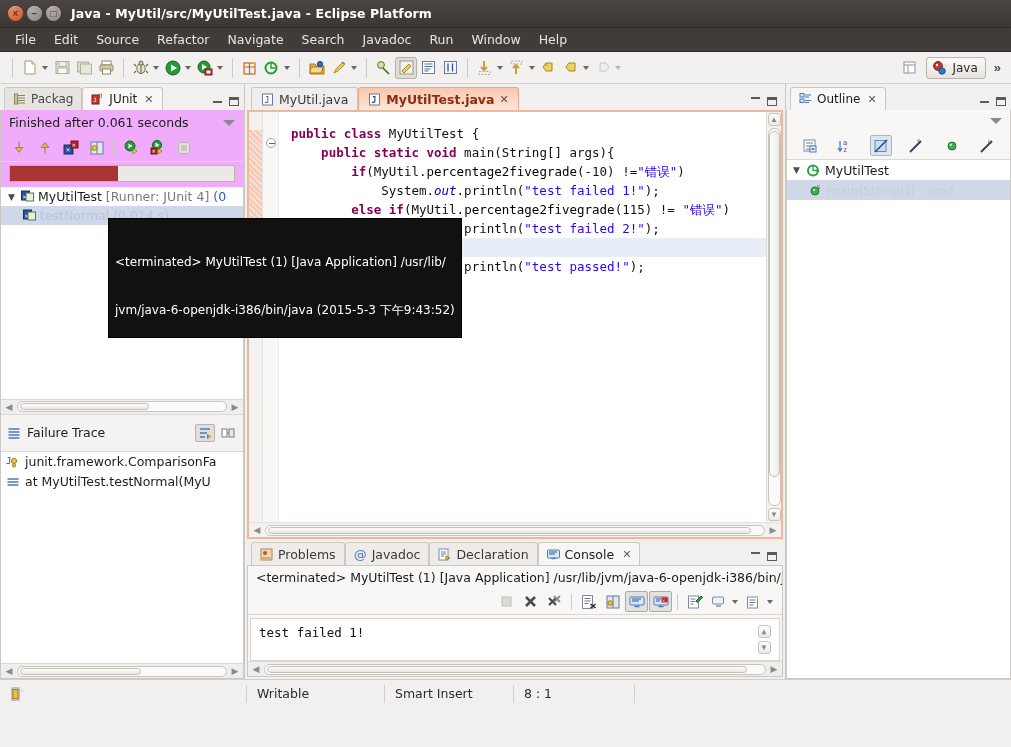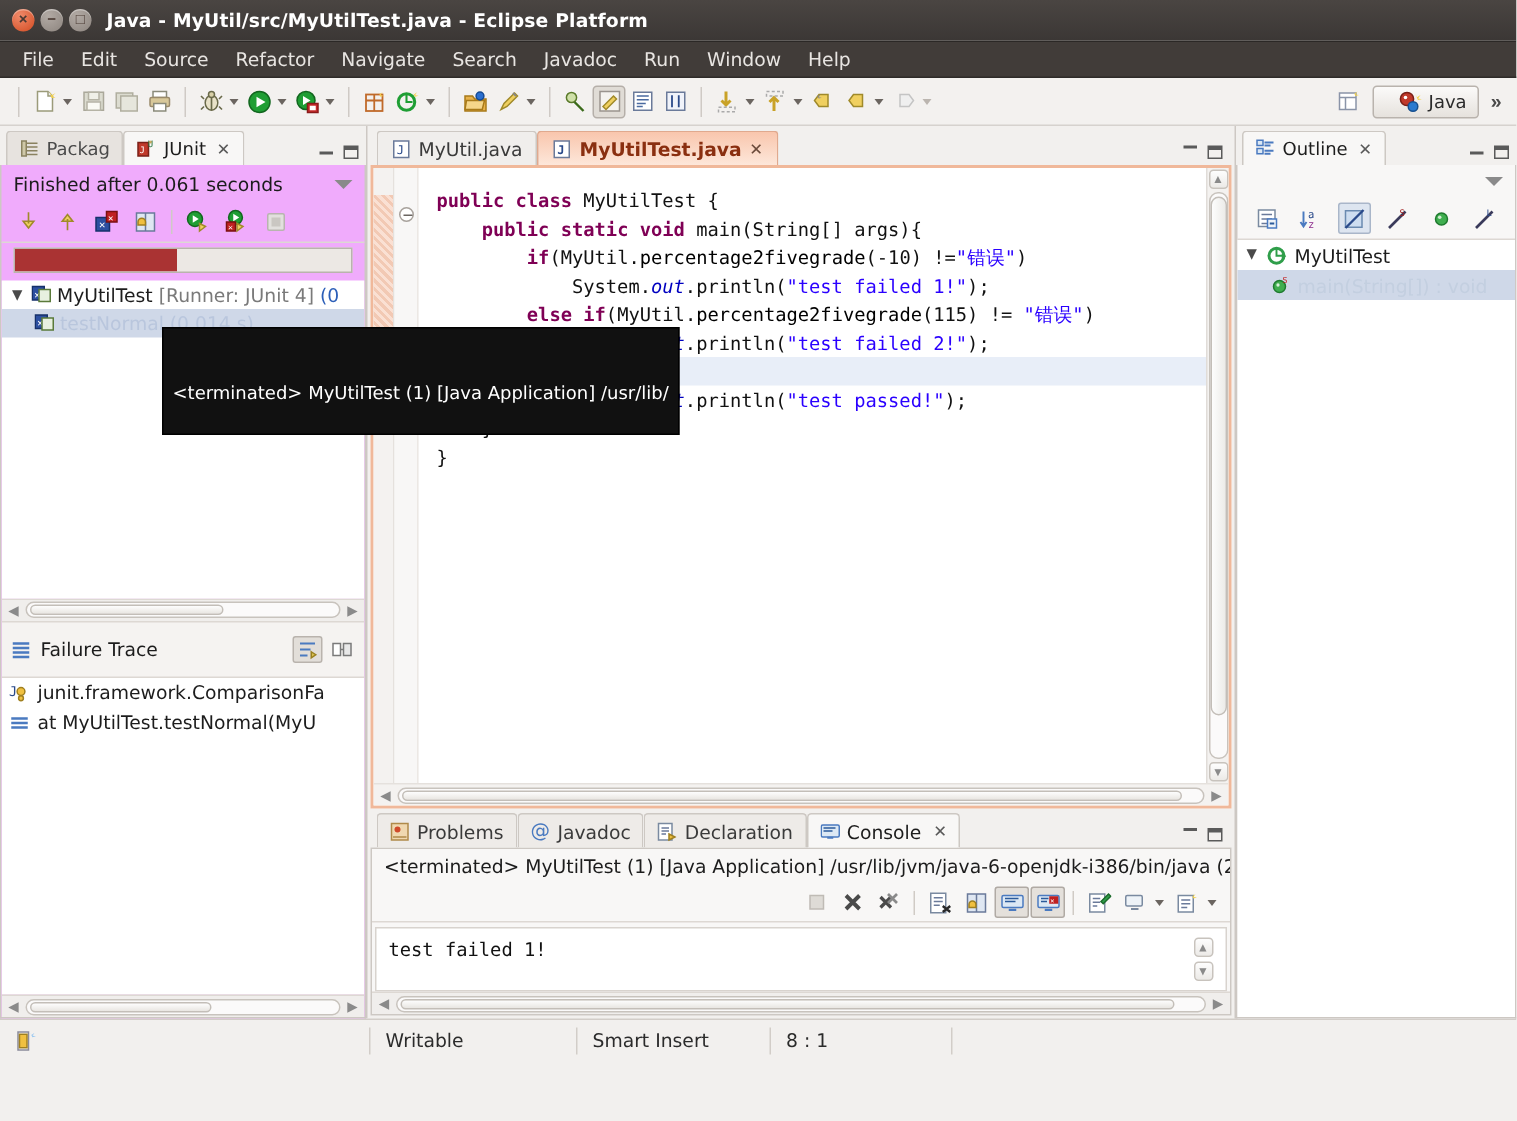--- a/index.html
+++ b/index.html
@@ -48,21 +48,21 @@
     border-bottom: 1px solid #d6d2ce; position: relative;
   }
   .tb-sep { width: 1px; height: 20px; background: #cfcac5; margin: 0 6px; }
   .tbi { width: 22px; height: 22px; display: flex; align-items: center;
          justify-content: center; position: relative; cursor: default; }
   .arr { width: 0; height: 0; border-left: 3.5px solid transparent;
          border-right: 3.5px solid transparent; border-top: 4px solid #6b6560;
          margin-left: 1px; margin-right: 3px; }
   .arr.dim { border-top-color: #bbb5af; }
   .persp-area { position: absolute; right: 6px; display: flex; align-items: center; gap: 4px; }
-  .persp-btn { display: flex; align-items: center; gap: 4px; padding: 2px 7px 2px 16px;
+  .persp-btn { display: flex; align-items: center; gap: 4px; padding: 2px 7px 2px 5px;
                border: 1px solid #b9b3ad; border-radius: 3px;
                background: linear-gradient(to bottom,#fbfaf9,#e6e2dd); font-size: 12px;
                color: #2b2b2b; font-family: "DejaVu Sans", sans-serif; }
   .chev { color: #4a4a4a; font-size: 13px; font-weight: bold; padding: 0 4px; }
 
   
   .workbench { display: flex; height: 595px; background: #f2f0ee; }
 
   
   .leftcol { width: 245px; display: flex; flex-direction: column;
@@ -220,21 +220,21 @@
   .ctool-sep { width: 1px; height: 16px; background: #d0cbc5; margin: 0 4px; }
   .console-out { flex: 1; background: #ffffff; border: 1px solid #d8d3ce;
                  margin: 3px 2px 0 2px; padding: 6px 8px; overflow: hidden;
                  font-family: "DejaVu Sans Mono", monospace; font-size: 12.5px;
                  color: #111; display: flex; }
   .console-out .txt { flex: 1; }
   .console-vs { width: 14px; display: flex; flex-direction: column;
                 align-items: center; justify-content: space-between; }
 
   
-  .rightcol { width: 188px; display: flex; flex-direction: column;
+  .rightcol { width: 226px; display: flex; flex-direction: column;
               border-left: 1px solid #cdc8c3; }
   .outline-body { flex: 1; border: 1px solid #cdc8c3; border-top: none;
                   background: #f8f7f6; display: flex; flex-direction: column; }
   .outline-menu { height: 22px; display: flex; align-items: center;
                   justify-content: flex-end; padding: 0 8px; }
   .outline-tools { height: 28px; display: flex; align-items: center; gap: 2px;
                    padding: 0 6px; border-bottom: 1px solid #ddd8d3;
                    justify-content: space-around; }
   .otool { width: 22px; height: 21px; display: flex; align-items: center;
            justify-content: center; border: 1px solid transparent; }
@@ -920,13 +920,14 @@
   <div class="sb-cell" style="width:137px;">Writable</div>
   <div class="sb-div"></div>
   <div class="sb-cell" style="width:128px;">Smart Insert</div>
   <div class="sb-div"></div>
   <div class="sb-cell" style="width:120px;">8 : 1</div>
   <div class="sb-div"></div>
 </div>
 
 <div class="tooltip" id="tooltip" style="left:108px; top:218px;">
   <div>&lt;terminated&gt; MyUtilTest (1) [Java Application] /usr/lib/</div>
+  <div>jvm/java-6-openjdk-i386/bin/java (2015-5-3 下午9:43:52)</div>
 </div>
 
 </body></html>

